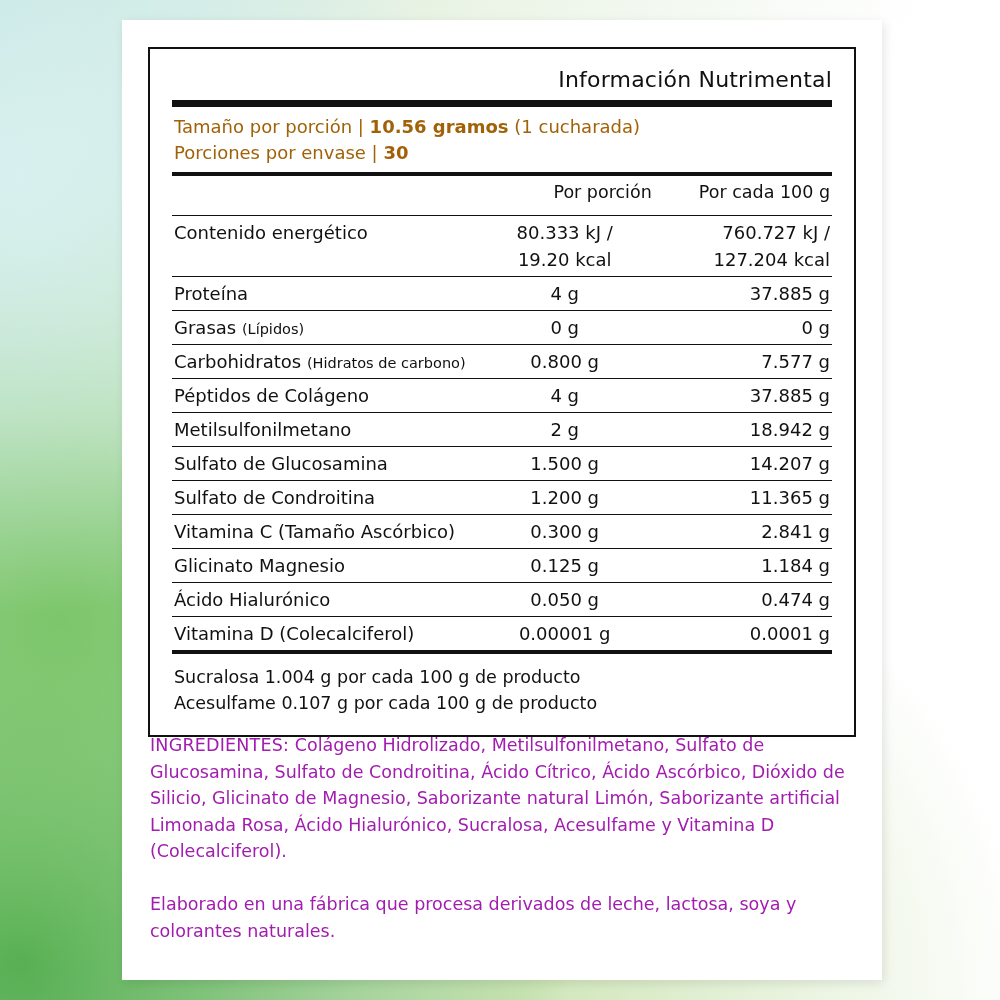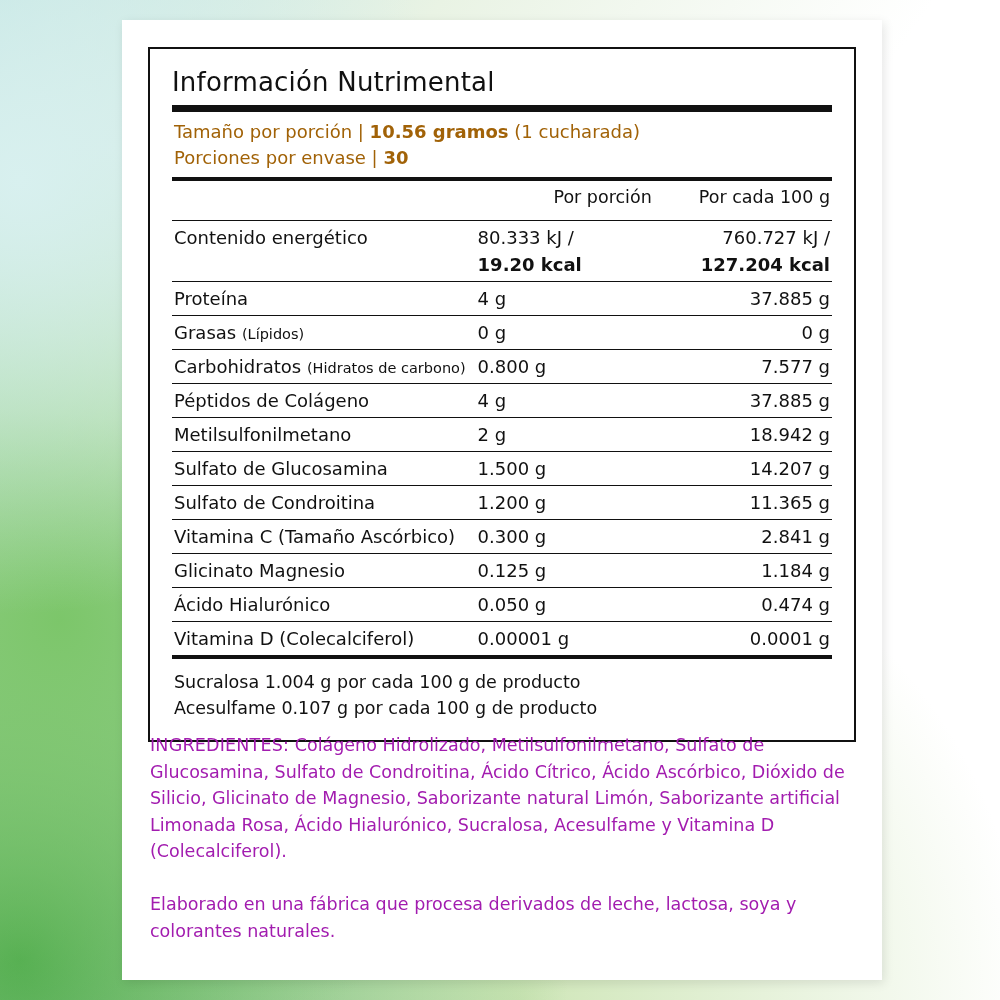--- a/index.html
+++ b/index.html
@@ -41,22 +41,22 @@
     left: 26px;
     top: 27px;
     width: 708px;
     box-sizing: border-box;
     border: 2px solid #111;
     padding: 12px 22px 16px 22px;
     background: #fff;
   }
 
   .panel-title {
-    text-align: left;
-    font-size: 26px;
+    text-align: right;
+    font-size: 22px;
     font-weight: 400;
     color: #111;
     letter-spacing: .2px;
     margin: 6px 0 8px 0;
     font-family: "DejaVu Sans", sans-serif;
   }
 
   .rule-thick { border-top: 7px solid #111; margin: 0; }
   .rule-med   { border-top: 4px solid #111; margin: 0; }
 
@@ -78,25 +78,25 @@
     padding: 6px 2px 6px 2px;
     font-weight: 400;
     vertical-align: bottom;
   }
   table.nutri th {
     text-align: right;
     font-size: 17.5px;
     padding-bottom: 13px;
   }
   td.name  { text-align: left; width: 46%; }
-  td.c1, th.c1 { text-align: left; width: 27%; }
+  td.c1, th.c1 { text-align: center; width: 27%; }
   td.c2, th.c2 { text-align: right; width: 27%; }
 
   tr.rowline td { border-top: 1px solid #111; }
-  tr.noline td { border-top: none; padding-top: 0; font-weight: bold; }
+  tr.noline td { border-top: none; padding-top: 0; }
 
   .sub { font-size: 14.5px; }
 
   .sweeteners {
     padding: 10px 2px 2px 2px;
     font-size: 17.5px;
     line-height: 1.5;
     color: #111;
   }
 

